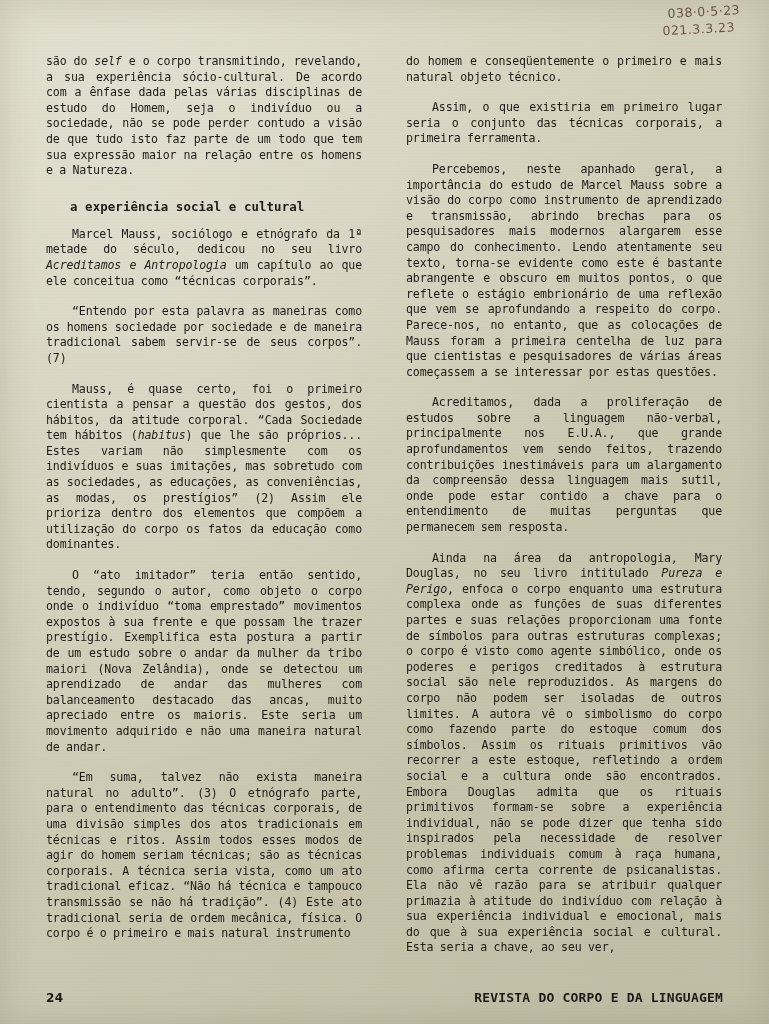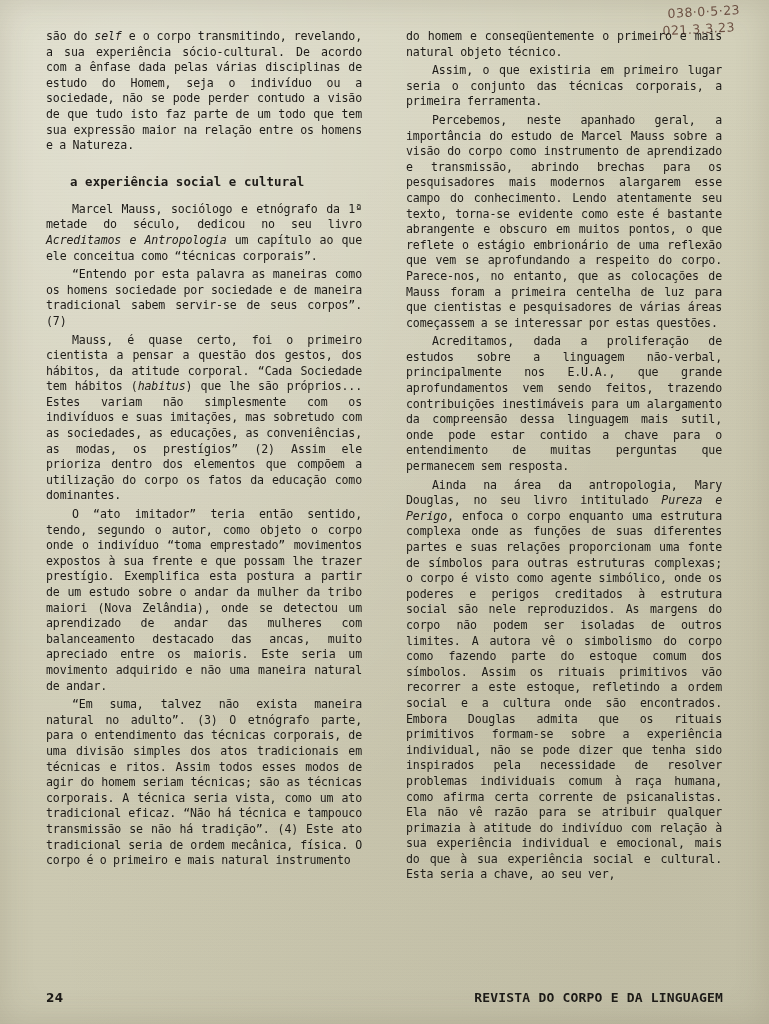--- a/index.html
+++ b/index.html
@@ -27,36 +27,36 @@
     color:#5c3a2f;
     transform:rotate(-3.2deg);
     line-height:1.35;
     letter-spacing:0.5px;
     opacity:0.85;
   }
   .stamp div:nth-child(2){ margin-left:-6px; }
 
   .columns {
     position:absolute;
-    top:29px; left:46px;
+    top:54px; left:46px;
     width:676px;
     display:flex;
     gap:44px;
   }
   .col { width:323px; }
 
   p {
     margin:0 0 0 0;
     font-size:11.6px;
     line-height:15.6px;
     text-align:justify;
     letter-spacing:-0.15px;
     word-spacing:-0.4px;
   }
-  p + p { margin-top:3px; }
+  p + p { margin-top:15px; }
   p.ind { text-indent:26px; }
   p.noind { text-indent:0; }
 
   i { font-style:italic; }
 
   .heading {
     margin:19px 0 12px 0;
   }
   .heading .h-line {
     font-size:12.4px;

